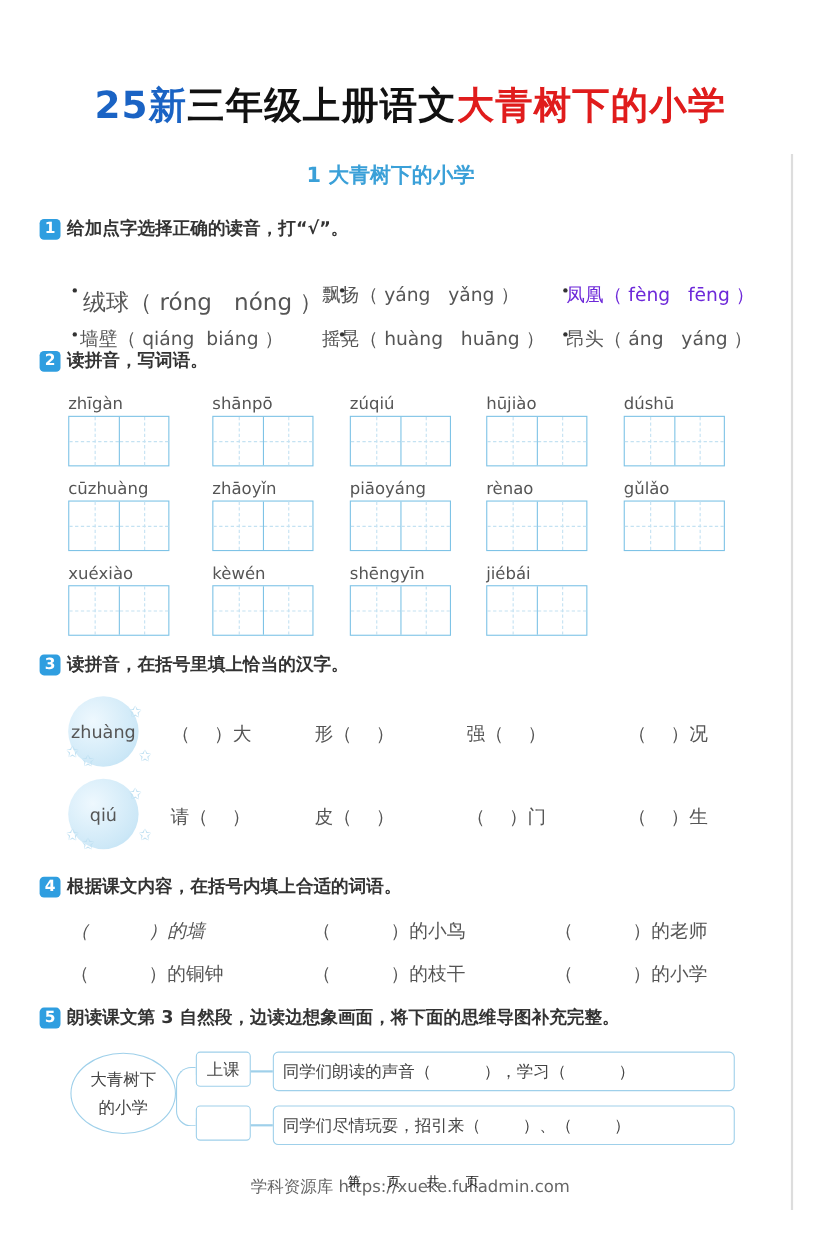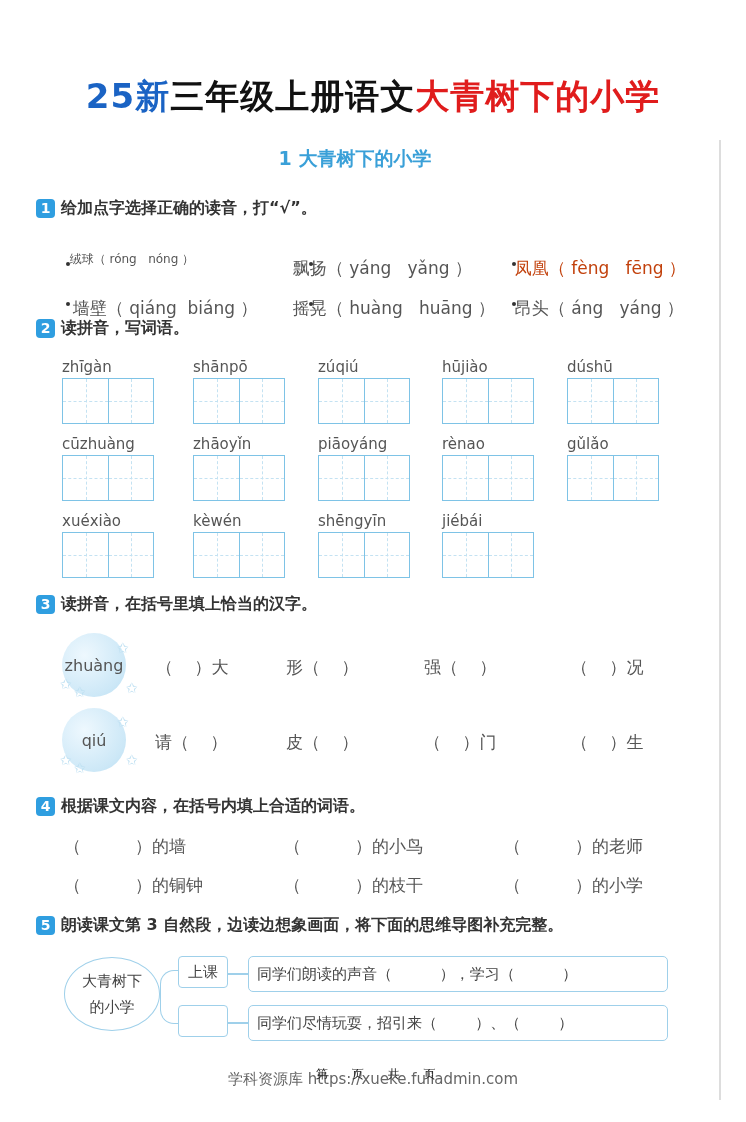--- a/index.html
+++ b/index.html
@@ -56,31 +56,31 @@
 <div class="main-title"><span class="t-blue">25新</span><span class="t-black">三年级上册语文</span><span class="t-red">大青树下的小学</span></div>
 
 <div class="lesson-title">1  大青树下的小学</div>
 <div class="right-rule"></div>
 
 <div class="q-head" style="top:198px;">
   <span class="q-num">1</span>
   <span>给加点字选择正确的读音，打“√”。</span>
 </div>
 
-<div class="q1-item" style="left:62px;top:237px;font-size:12px;color:#555;">
+<div class="q1-item" style="left:62px;top:237px;font-size:21px;color:#555;">
   <span>绒球</span><span>（ róng   nóng ）</span>
 </div>
 <div class="dot" style="left:66px;top:262px;"></div>
 
 <div class="q1-item" style="left:282px;top:237px;font-size:17px;color:#555;">
   <span>飘扬</span><span>（ yáng   yǎng ）</span>
 </div>
 <div class="dot" style="left:309px;top:262px;"></div>
 
-<div class="q1-item" style="left:504px;top:237px;font-size:17px;color:#c2410c;">
+<div class="q1-item" style="left:504px;top:237px;font-size:17px;color:#6d28d9;">
   <span>凤凰</span><span>（ fèng   fēng ）</span>
 </div>
 <div class="dot" style="left:512px;top:262px;"></div>
 
 <div class="q1-item" style="left:62px;top:277px;font-size:17px;color:#555;">
   <span>墙壁</span><span>（ qiáng  biáng ）</span>
 </div>
 <div class="dot" style="left:66px;top:302px;"></div>
 
 <div class="q1-item" style="left:282px;top:277px;font-size:17px;color:#555;">
@@ -270,21 +270,21 @@
 <span class="fill" style="left:155px;top:731px;">请（    ）</span>
 <span class="fill" style="left:286px;top:731px;">皮（    ）</span>
 <span class="fill" style="left:424px;top:731px;">（    ）门</span>
 <span class="fill" style="left:571px;top:731px;">（    ）生</span>
 
 <div class="q-head" style="top:796px;">
   <span class="q-num">4</span>
   <span>根据课文内容，在括号内填上合适的词语。</span>
 </div>
 
-<span class="fill" style="left:64px;top:835px;">（          ）的墙</span>
+<span class="fill" style="left:64px;top:835px;font-style:italic;">（          ）的墙</span>
 <span class="fill" style="left:284px;top:835px;">（          ）的小鸟</span>
 <span class="fill" style="left:504px;top:835px;">（          ）的老师</span>
 <span class="fill" style="left:64px;top:874px;">（          ）的铜钟</span>
 <span class="fill" style="left:284px;top:874px;">（          ）的枝干</span>
 <span class="fill" style="left:504px;top:874px;">（          ）的小学</span>
 
 <div class="q-head" style="top:915px;">
   <span class="q-num">5</span>
   <span>朗读课文第 3 自然段，边读边想象画面，将下面的思维导图补充完整。</span>
 </div>

